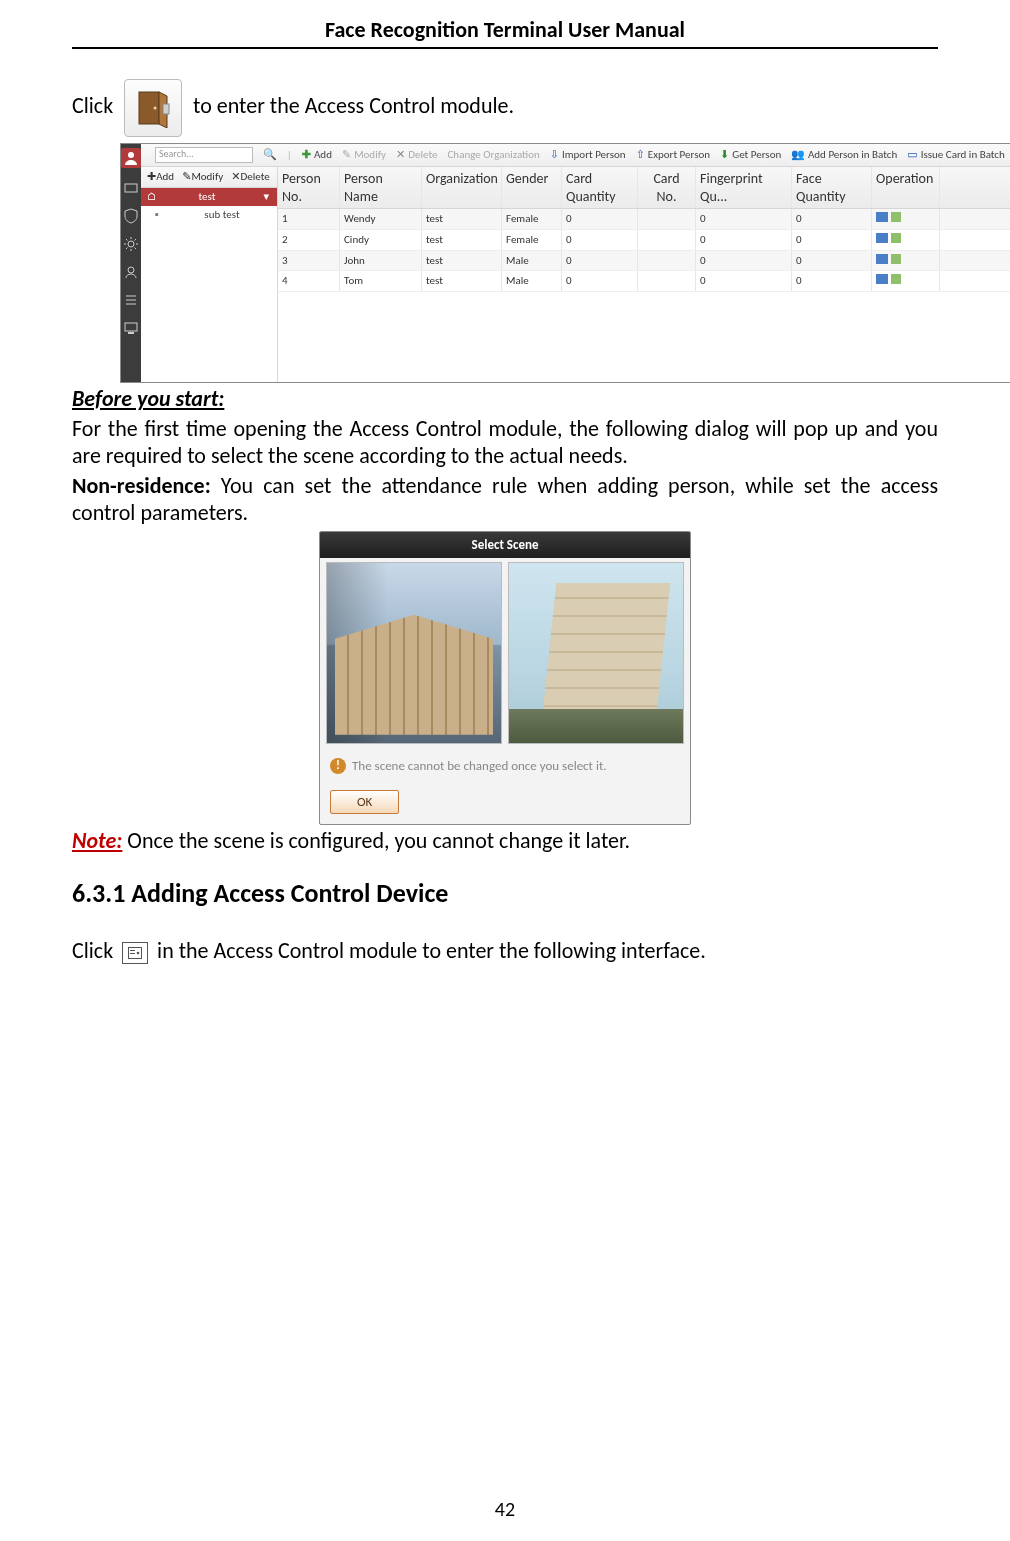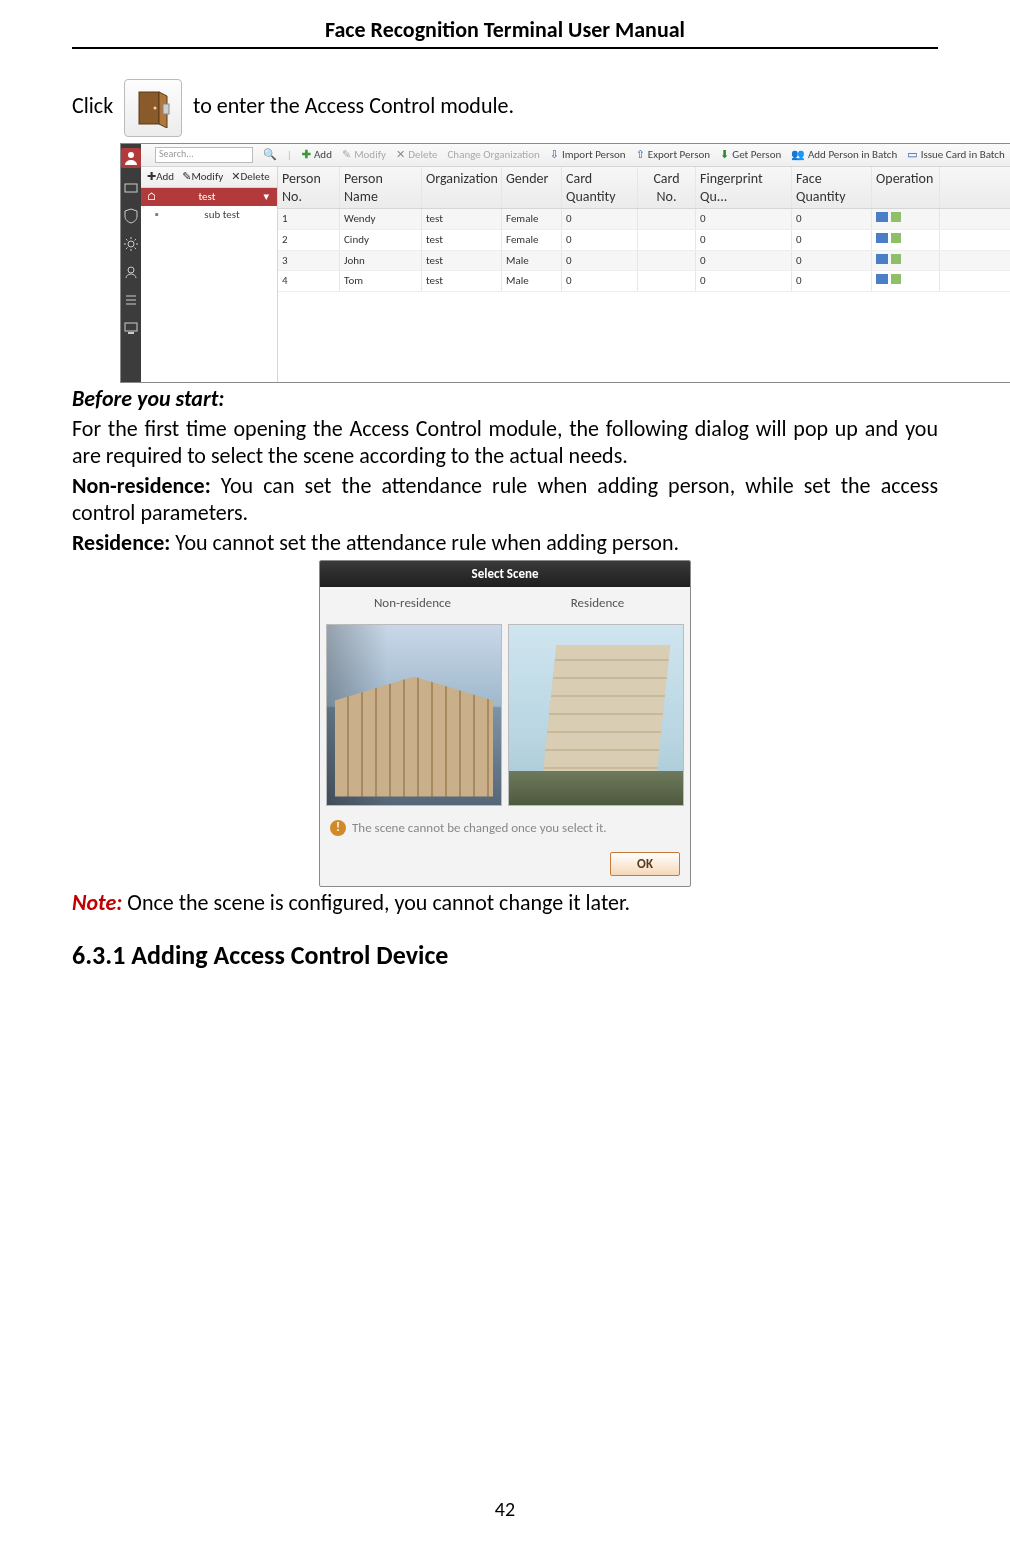--- a/index.html
+++ b/index.html
@@ -4,21 +4,21 @@
 <style>
   html,body{margin:0;padding:0;background:#fff;font-family:Calibri,"Segoe UI",Arial,sans-serif;color:#000;}
   .page{width:882px;min-height:1541px;margin:0 auto;position:relative;box-sizing:border-box;padding:10px 8px 0 8px;}
   .hdr{text-align:center;font-weight:700;font-size:22px;padding:6px 0 4px 0;}
   .hdr-rule{border:0;border-top:2px solid #000;margin:0 0 30px 0;}
   .ftr{position:absolute;bottom:20px;left:0;right:0;text-align:center;font-size:20px;}
   .body-text{font-size:22px;line-height:1.25;}
   .line{margin:2px 0;}
   .just{text-align:justify;}
   .bold{font-weight:700;}
-  .ital{font-style:italic;}
+  .ital{font-style:italic;text-decoration:underline;}
   .red{color:#c00000;}
   .sec-h{font-weight:700;font-size:26px;margin:22px 0 28px 0;}
   
   .door-icon{display:inline-flex;align-items:center;justify-content:center;width:56px;height:56px;border:1px solid #bbb;border-radius:4px;background:linear-gradient(#fdfdfd,#ececec);vertical-align:middle;margin:0 6px;}
   .door-icon svg{width:40px;height:40px;}
   .card-icon{display:inline-flex;align-items:center;justify-content:center;width:24px;height:20px;border:1px solid #555;background:#fff;vertical-align:middle;margin:0 4px;}
   .card-icon svg{width:14px;height:12px;}
   
   .shot1{border:1px solid #8a8a8a;margin:6px 0 2px 48px;width:906px;height:238px;display:flex;background:#fff;font-size:11px;color:#333;overflow:hidden;}
   .rail{width:26px;background:#3c3c3c;display:flex;flex-direction:column;align-items:center;padding-top:4px;gap:12px;}
@@ -75,21 +75,21 @@
   .thumb.right{background:linear-gradient(#cfe5ef,#b9d6e2 60%,#a9c7d4);}
   .thumb.right::before{content:"";position:absolute;left:40px;right:20px;top:20px;bottom:20px;
      background:
        repeating-linear-gradient(0deg,#d9cdb4 0 16px,#c7b99a 16px 18px),
        repeating-linear-gradient(90deg,rgba(0,0,0,.07) 0 22px,rgba(0,0,0,0) 22px 44px);
      transform:skewX(-6deg);}
   .thumb.right::after{content:"";position:absolute;left:0;right:0;bottom:0;height:34px;
      background:linear-gradient(#6f7a5c,#4e5a3e);}
   .dlg-warn{display:flex;align-items:center;gap:6px;padding:10px 10px;color:#888;}
   .warn-ic{width:16px;height:16px;border-radius:50%;background:#d08a2a;color:#fff;display:inline-flex;align-items:center;justify-content:center;font-weight:700;font-size:12px;}
-  .dlg-foot{display:flex;justify-content:flex-end;padding:6px 10px 10px 10px;font-weight:bold;}
+  .dlg-foot{display:flex;padding:6px 10px 10px 10px;}
   .ok{border:1px solid #c67a3a;background:linear-gradient(#fff,#f5d8b8);padding:3px 26px;border-radius:2px;color:#5a3a1a;}
 </style>
 </head>
 <body>
 
 <div class="page">
 
   <div class="hdr">Face Recognition Terminal  User Manual</div>
   <hr class="hdr-rule">
 
@@ -251,46 +251,51 @@
           </div>
         </div>
       </div>
     </div>
 
     <div class="line bold ital">Before you start:</div>
     <div class="line just">For the first time opening the Access Control module, the following dialog will pop up and you are required to select the scene according to the actual needs.</div>
     <div class="line just">
       <span class="bold">Non-residence:</span><span> You can set the attendance rule when adding person, while set the access control parameters.</span>
     </div>
-    <div class="line">
-      <span class="bold">Residence:</span><span> You cannot set the attendance rule when adding person.</span>
-    </div>
 
     <div class="shot2">
       <div class="dlg-title">Select Scene</div>
-      <div class="dlg-tabs">
-        <div class="dlg-tab">Non-residence</div>
-        <div class="dlg-tab">Residence</div>
-      </div>
       <div class="dlg-imgs">
         <div class="thumb left"></div>
         <div class="thumb right"></div>
       </div>
       <div class="dlg-warn">
         <span class="warn-ic">!</span>
         <span>The scene cannot be changed once you select it.</span>
       </div>
       <div class="dlg-foot">
         <span class="ok">OK</span>
       </div>
     </div>
 
     <div class="line">
       <span class="bold ital red">Note:</span><span> Once the scene is configured, you cannot change it later.</span>
     </div>
 
     <div class="sec-h">6.3.1   Adding Access Control Device</div>
 
+    <div class="line">
+      <span>Click </span>
+      <span class="card-icon">
+        <svg viewBox="0 0 14 12">
+            <rect x="0.5" y="0.5" width="13" height="11" fill="#fff" stroke="#555"></rect>
+            <circle cx="10" cy="6" r="1.3" fill="#555"></circle>
+            <rect x="2" y="3" width="5" height="1" fill="#555"></rect>
+            <rect x="2" y="6" width="5" height="1" fill="#555"></rect>
+          </svg>
+      </span>
+      <span> in the Access Control module to enter the following interface.</span>
+    </div>
 
   </div>
 
   <div class="ftr">42</div>
 </div>
 
 </body></html>

